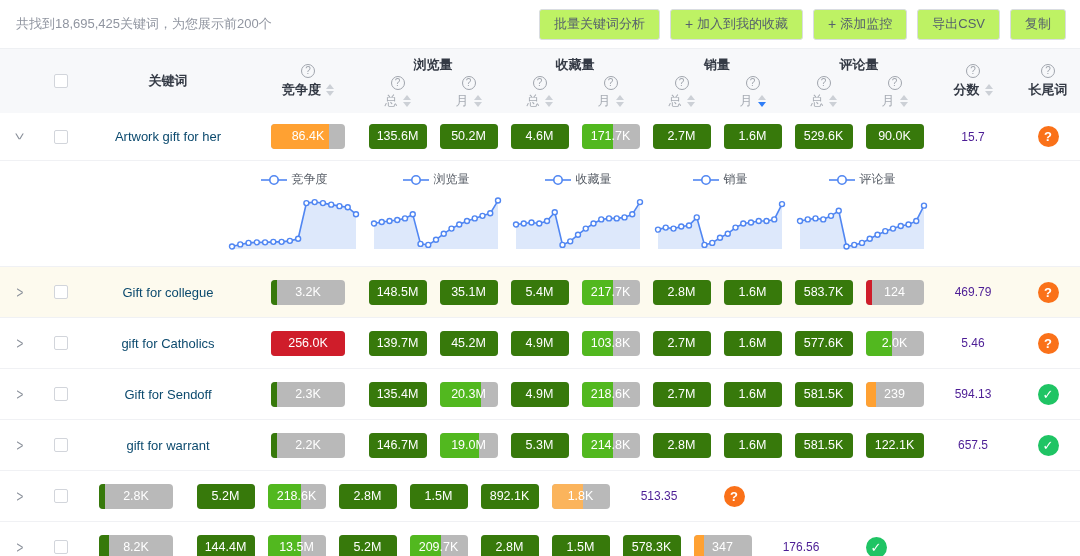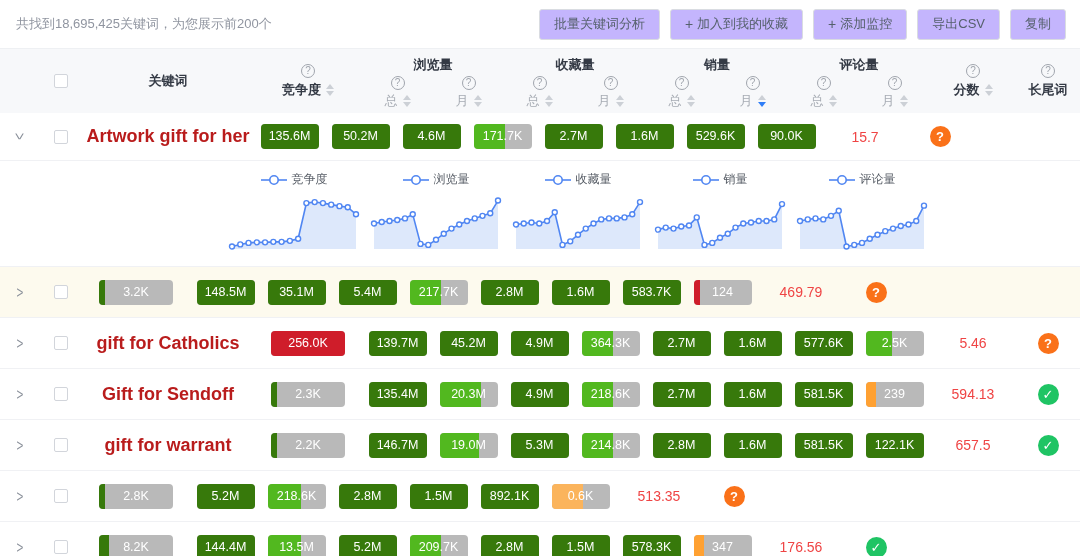--- a/index.html
+++ b/index.html
@@ -6,21 +6,21 @@
   body {
     width:1080px; height:556px; background:#fff; overflow:hidden;
     font-family:"Liberation Sans","DejaVu Sans",sans-serif;
     color:#333; font-size:13px;
   }
   
   .toolbar { display:flex; justify-content:space-between; align-items:center; padding:9px 14px 9px 16px; height:48px; }
   .summary { color:#9095a0; font-size:13px; }
   .btn-group { display:flex; gap:10px; }
   .btn {
-    display:inline-flex; align-items:center; gap:4px; background:#c4b5fd;
+    display:inline-flex; align-items:center; gap:4px; background:#bef264;
     border:1px solid #d9dce1; border-radius:3px; padding:0 14px; height:31px;
     color:#55606c; font-size:13px; cursor:pointer; white-space:nowrap;
   }
   .btn .plus { font-size:14px; }
   
   .table { width:1080px; border-top:1px solid #eef0f3; }
   .hrow { display:flex; background:#f7f8fa; height:64px; align-items:center; }
   .cell { display:flex; align-items:center; justify-content:center; }
   .c1{width:40px}.c2{width:42px}.c3{width:172px}.c4{width:108px}
   .g2{width:142px}.c13{width:86px}.c14{width:64px}
@@ -39,29 +39,29 @@
   .caret-up { width:0;height:0;border-left:4px solid transparent;border-right:4px solid transparent;border-bottom:5px solid #ccd0d6; }
   .caret-down { width:0;height:0;border-left:4px solid transparent;border-right:4px solid transparent;border-top:5px solid #ccd0d6; }
   .caret-down.active { border-top-color:#2f7ef7; }
   
   .trow { display:flex; align-items:center; height:51px; border-top:1px solid #f0f1f4; background:#fff; }
   .trow.first { height:47px; border-top:none; }
   .trow.highlight { background:#fdfaee; }
   .chevron { color:#8a909a; font-size:13px; cursor:pointer; display:inline-block; transform:scale(0.9,1.2); }
   .chevron.expanded { transform:rotate(90deg) scale(0.9,1.2); }
   .checkbox { width:14px; height:14px; border:1px solid #d2d5db; border-radius:2px; background:#fff; cursor:pointer; }
-  .kw-label { color:#b91c1c; font-size:18px;font-weight:bold; }
+  .kw-label { color:#0c4a6e; font-size:13px; }
   .badge {
     position:relative; width:58px; height:25px; border-radius:4px; overflow:hidden;
     background:#b9b9b9; color:#fff; font-size:12.5px; line-height:25px; text-align:center;
   }
   .badge i { position:absolute; left:0; top:0; bottom:0; }
   .badge span { position:relative; z-index:1; }
   .badge.wide { width:74px; }
-  .score { color:#ef4444; font-size:14px; }
+  .score { color:#4c1d95; font-size:12px; }
   .lt-icon {
     width:21px; height:21px; border-radius:50%; color:#fff; font-weight:bold;
     font-size:13px; display:inline-flex; align-items:center; justify-content:center; cursor:pointer;
   }
   
   .spark-panel { display:flex; gap:10px; padding:10px 0 12px 228px; border-top:1px solid #f0f1f4; background:#fff; }
   .chart { width:132px; display:flex; flex-direction:column; align-items:center; gap:4px; }
   .legend { display:flex; align-items:center; gap:5px; color:#555b64; font-size:12px; }
 </style>
 </head>
@@ -228,20 +228,23 @@
   <div class="trow first">
     <div class="cell c1">
           <span class="chevron expanded">&gt;</span>
         </div>
     <div class="cell c2">
           <span class="checkbox"></span>
         </div>
     <div class="cell c3">
           <span class="kw-label">Artwork gift for her</span>
         </div>
+    <div class="cell c4">
+          <span class="badge wide b-comp"><i style="width: 78%; background: rgb(255, 161, 50);"></i><span>86.4K</span></span>
+        </div>
     <div class="cell g2">
           <div class="subrow">
       <div class="subcol">
               <span class="badge b-vt"><i style="width: 100%; background: rgb(55, 121, 11);"></i><span>135.6M</span></span>
             </div>
       <div class="subcol">
               <span class="badge b-vm"><i style="width: 100%; background: rgb(55, 121, 11);"></i><span>50.2M</span></span>
             </div>
           </div>
         </div>
@@ -433,20 +436,23 @@
           </svg>
         </div>
       </div>
   <div class="trow highlight">
     <div class="cell c1">
           <span class="chevron">&gt;</span>
         </div>
     <div class="cell c2">
           <span class="checkbox"></span>
         </div>
+    <div class="cell c3">
+          <span class="kw-label">Gift for collegue</span>
+        </div>
     <div class="cell c4">
           <span class="badge wide b-comp"><i style="width: 8%; background: rgb(55, 121, 11);"></i><span>3.2K</span></span>
         </div>
     <div class="cell g2">
           <div class="subrow">
       <div class="subcol">
               <span class="badge b-vt"><i style="width: 100%; background: rgb(55, 121, 11);"></i><span>148.5M</span></span>
             </div>
       <div class="subcol">
               <span class="badge b-vm"><i style="width: 100%; background: rgb(55, 121, 11);"></i><span>35.1M</span></span>
@@ -513,41 +519,41 @@
               <span class="badge b-vm"><i style="width: 100%; background: rgb(55, 121, 11);"></i><span>45.2M</span></span>
             </div>
           </div>
         </div>
     <div class="cell g2">
           <div class="subrow">
       <div class="subcol">
               <span class="badge b-ft"><i style="width: 100%; background: rgb(55, 121, 11);"></i><span>4.9M</span></span>
             </div>
       <div class="subcol">
-              <span class="badge b-fm"><i style="width: 55%; background: rgb(82, 184, 31);"></i><span>364.3K</span></span>
+              <span class="badge b-fm"><i style="width: 55%; background: rgb(82, 184, 31);"></i><span>103.8K</span></span>
             </div>
           </div>
         </div>
     <div class="cell g2">
           <div class="subrow">
       <div class="subcol">
               <span class="badge b-st"><i style="width: 100%; background: rgb(55, 121, 11);"></i><span>2.7M</span></span>
             </div>
       <div class="subcol">
               <span class="badge b-sm"><i style="width: 100%; background: rgb(55, 121, 11);"></i><span>1.6M</span></span>
             </div>
           </div>
         </div>
     <div class="cell g2">
           <div class="subrow">
       <div class="subcol">
               <span class="badge b-rt"><i style="width: 100%; background: rgb(55, 121, 11);"></i><span>577.6K</span></span>
             </div>
       <div class="subcol">
-              <span class="badge b-rm"><i style="width: 45%; background: rgb(82, 184, 31);"></i><span>2.5K</span></span>
+              <span class="badge b-rm"><i style="width: 45%; background: rgb(82, 184, 31);"></i><span>2.0K</span></span>
             </div>
           </div>
         </div>
     <div class="cell c13">
           <span class="score">5.46</span>
         </div>
     <div class="cell c14">
           <span class="lt-icon" style="background: rgb(250, 113, 25);">?</span>
         </div>
   </div>
@@ -703,21 +709,21 @@
               <span class="badge b-sm"><i style="width: 100%; background: rgb(55, 121, 11);"></i><span>1.5M</span></span>
             </div>
           </div>
         </div>
     <div class="cell g2">
           <div class="subrow">
       <div class="subcol">
               <span class="badge b-rt"><i style="width: 100%; background: rgb(55, 121, 11);"></i><span>892.1K</span></span>
             </div>
       <div class="subcol">
-              <span class="badge b-rm"><i style="width: 55%; background: rgb(251, 180, 92);"></i><span>0.6K</span></span>
+              <span class="badge b-rm"><i style="width: 55%; background: rgb(251, 180, 92);"></i><span>1.8K</span></span>
             </div>
           </div>
         </div>
     <div class="cell c13">
           <span class="score">513.35</span>
         </div>
     <div class="cell c14">
           <span class="lt-icon" style="background: rgb(250, 113, 25);">?</span>
         </div>
   </div>

